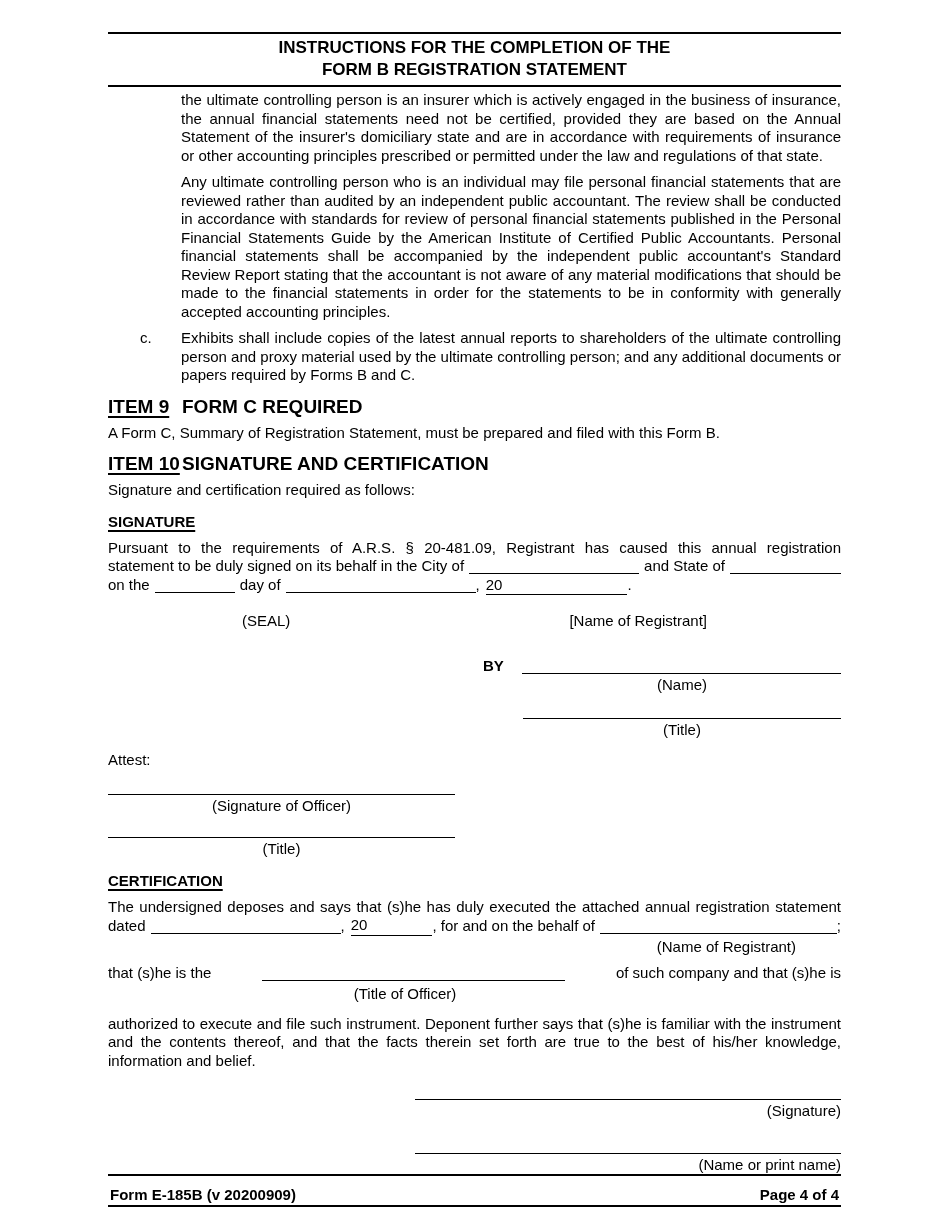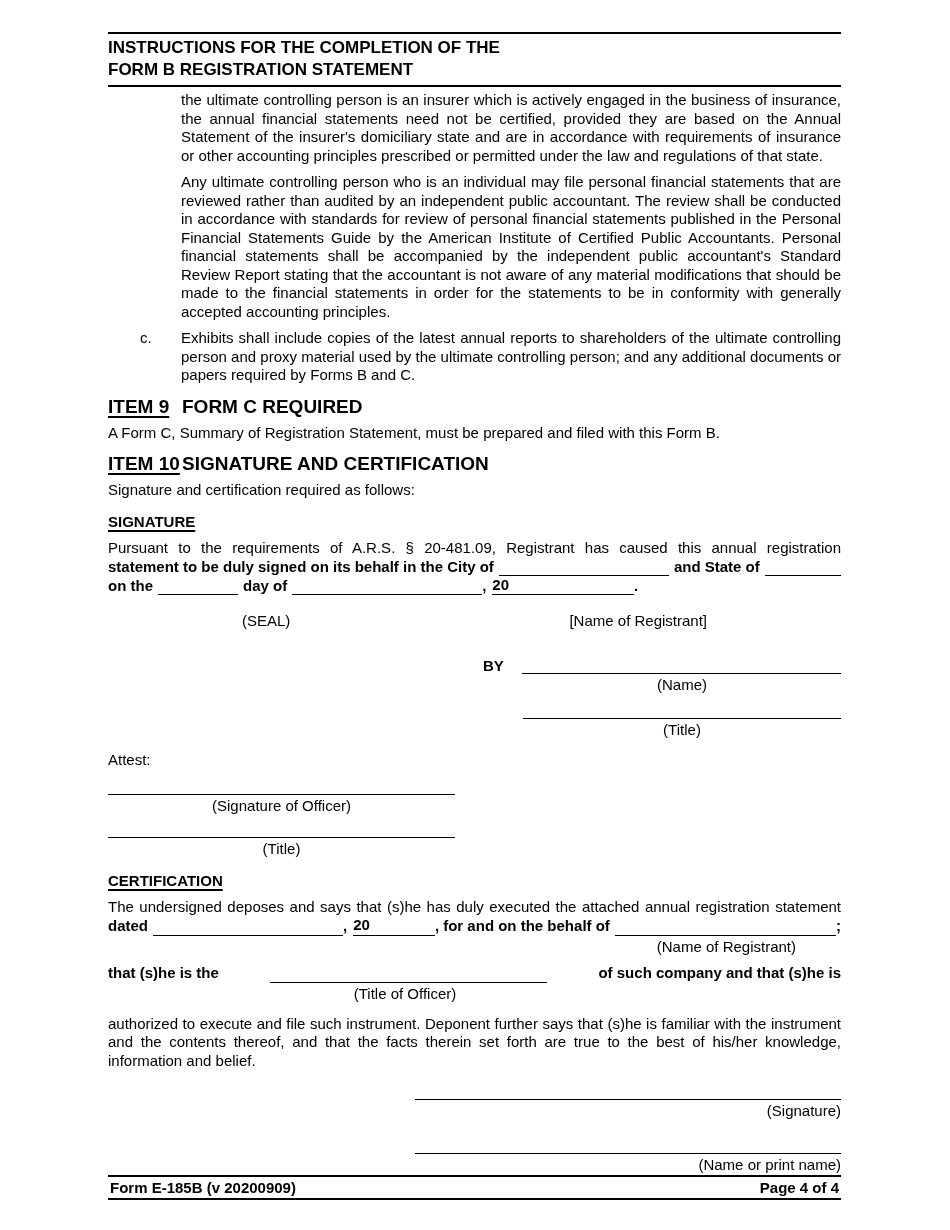--- a/index.html
+++ b/index.html
@@ -5,34 +5,34 @@
   * { box-sizing: border-box; }
   html,body { margin:0; padding:0; background:#fff; }
   .page {
     width:950px; height:1230px; background:#fff; color:#000;
     font-family:"Liberation Sans", sans-serif; font-size:15px;
     display:flex; flex-direction:column; overflow:hidden;
   }
   .content { padding:0 109px 0 108px; }
   .rule { border-top:2px solid #000; }
   .rule-top { margin-top:32px; }
-  .doc-title { font-weight:bold; font-size:17px; line-height:22px; padding:3px 0 4px; }
+  .doc-title { text-align:center; font-weight:bold; font-size:17px; line-height:22px; padding:3px 0 4px; }
   p { margin:8px 0; line-height:18.5px; }
   .p1 { margin-top:4px; }
   .just { text-align:justify; }
   .indent { margin-left:73px; }
   .list-row { display:flex; margin:8px 0; }
   .marker { width:73px; padding-left:32px; line-height:18.5px; flex:0 0 auto; }
   .flex1 { flex:1; margin:0; }
   .item-head { margin:13px 0 8px; font-size:19px; font-weight:bold; line-height:18px; }
   .item-num { display:inline-block; width:74px; }
   .u { text-decoration:underline; text-decoration-thickness:1.5px; text-underline-offset:3px; }
   .sub-head { margin:13px 0 8px; font-size:15px; font-weight:bold; line-height:18px; display:block; }
   .jline { line-height:18.5px; text-align:justify; text-align-last:justify; }
-  .fill-line { display:flex; align-items:flex-end; line-height:18.5px; height:19px; white-space:nowrap;font-weight:bold; }
+  .fill-line { display:flex; align-items:center; line-height:18.5px; height:19px; white-space:nowrap; }
   .blank { border-bottom:1.5px solid #000; height:15px; flex:0 0 auto; }
   .ml { margin-left:5px; } .mr { margin-right:5px; }
   .grow { flex:1 1 auto; }
   .w170 { width:170px; } .w80 { width:80px; } .w190 { width:190px; }
   .yearline { border-bottom:1.5px solid #000; margin-left:6px; }
   .yr-pad1 { padding-right:125px; } .yr-pad2 { padding-right:65px; }
   .seal-row { display:flex; margin-top:17px; line-height:18px; }
   .seal { margin-left:134px; }
   .nor { margin-left:auto; margin-right:134px; }
   .by-row { display:flex; align-items:flex-end; margin-top:22px; height:22px; }
@@ -47,21 +47,21 @@
   .lline2 { margin-top:22px; }
   .cert-head { margin-top:14px; }
   .cap-right { text-align:right; padding-right:45px; }
   .cap-officer { margin-left:107px; width:380px; text-align:center; }
   .pend { margin-top:12px; margin-bottom:0; }
   .final-col { margin-left:307px; width:426px; text-align:right; }
   .fline { border-bottom:1.5px solid #000; width:426px; }
   .fline1 { margin-top:29px; }
   .fline2 { margin-top:33px; }
   footer { margin-top:auto; margin-bottom:30px; }
-  .foot-row { display:flex; justify-content:space-between; font-weight:bold; line-height:19px; padding:1px 2px 1px 2px; }
+  .foot-row { display:flex; justify-content:space-between; font-weight:bold; line-height:19px; padding:9px 2px 1px 2px; }
 </style>
 </head>
 <body>
 
 <div class="page">
   <div class="content">
 
     <div class="rule rule-top"></div>
     <div class="doc-title">
       <div>INSTRUCTIONS FOR THE COMPLETION OF THE</div>

